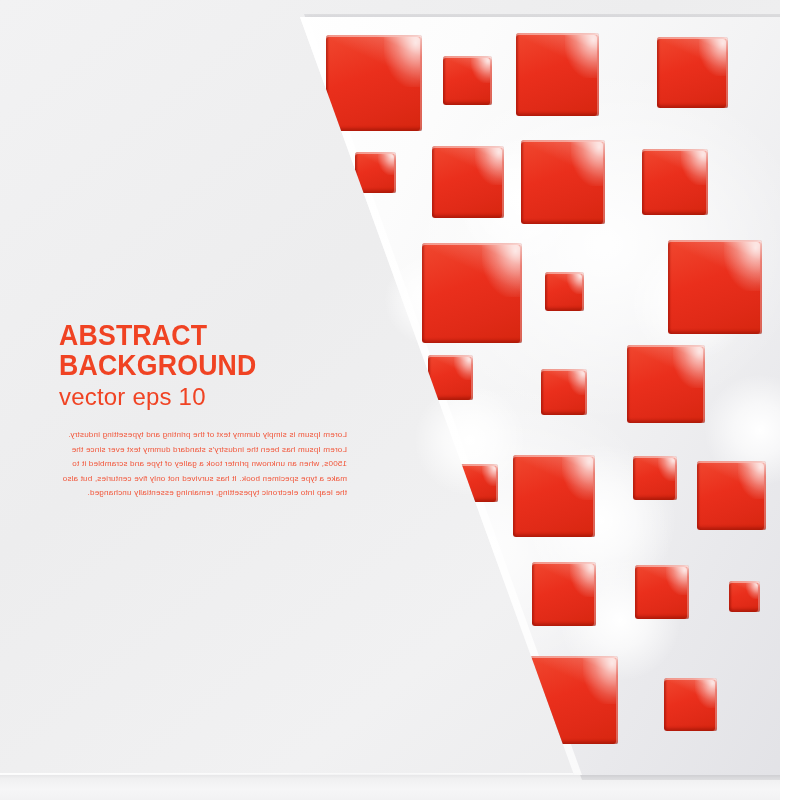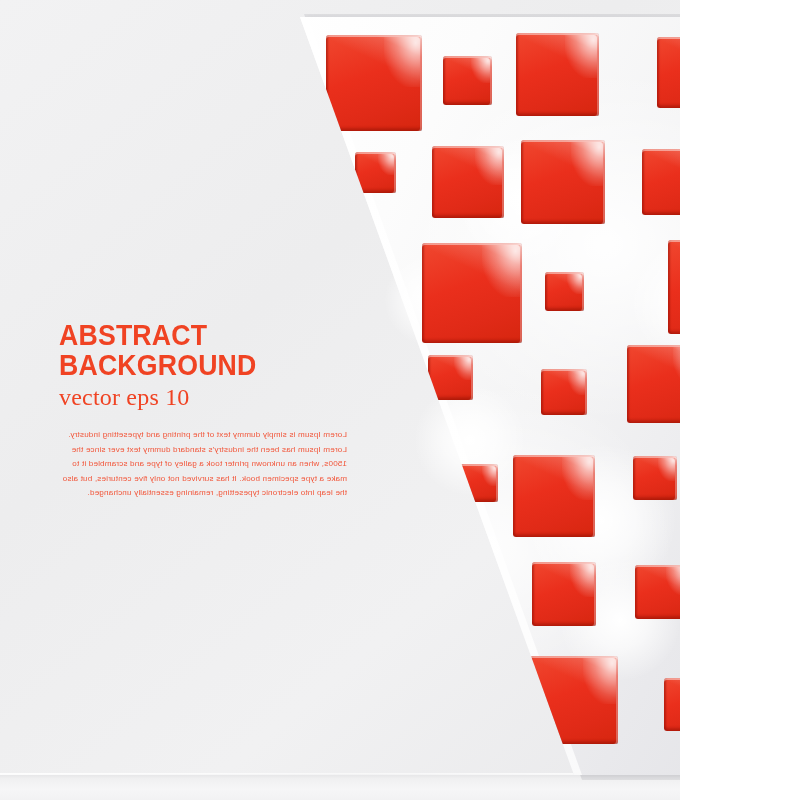--- a/index.html
+++ b/index.html
@@ -7,21 +7,21 @@
     margin: 0;
     padding: 0;
     background: #ffffff;
   }
   body {
     font-family: "Liberation Sans", sans-serif;
   }
 
   #canvas {
     position: relative;
-    width: 680px;
+    width: 780px;
     height: 800px;
     overflow: hidden;
     background: linear-gradient(140deg, #f2f2f3 0%, #ededee 38%, #f1f1f2 70%, #e9e9eb 100%);
   }
 
   
   #base-strip {
     position: absolute;
     left: 0;
     top: 774px;
@@ -133,21 +133,21 @@
     font-weight: bold;
     font-size: 29px;
     line-height: 30px;
     letter-spacing: .2px;
     transform: scaleX(.92);
     transform-origin: left center;
     white-space: nowrap;
   }
   .subline {
     color: #f04323;
-    font-family: Liberation Serif, serif;
+    font-family: Liberation Sans, sans-serif;
     font-weight: normal;
     font-size: 24px;
     line-height: 34px;
     letter-spacing: .2px;
     white-space: nowrap;
   }
   #body-copy {
     margin-top: 14px;
     width: 288px;
     color: #f2563a;

